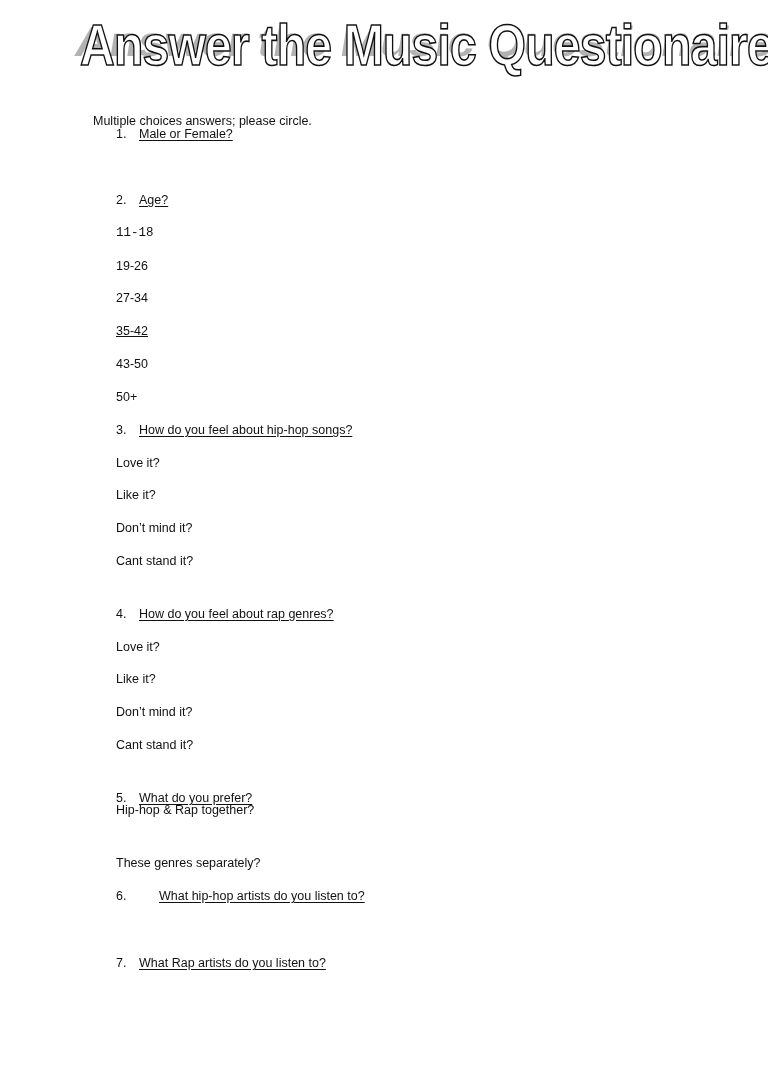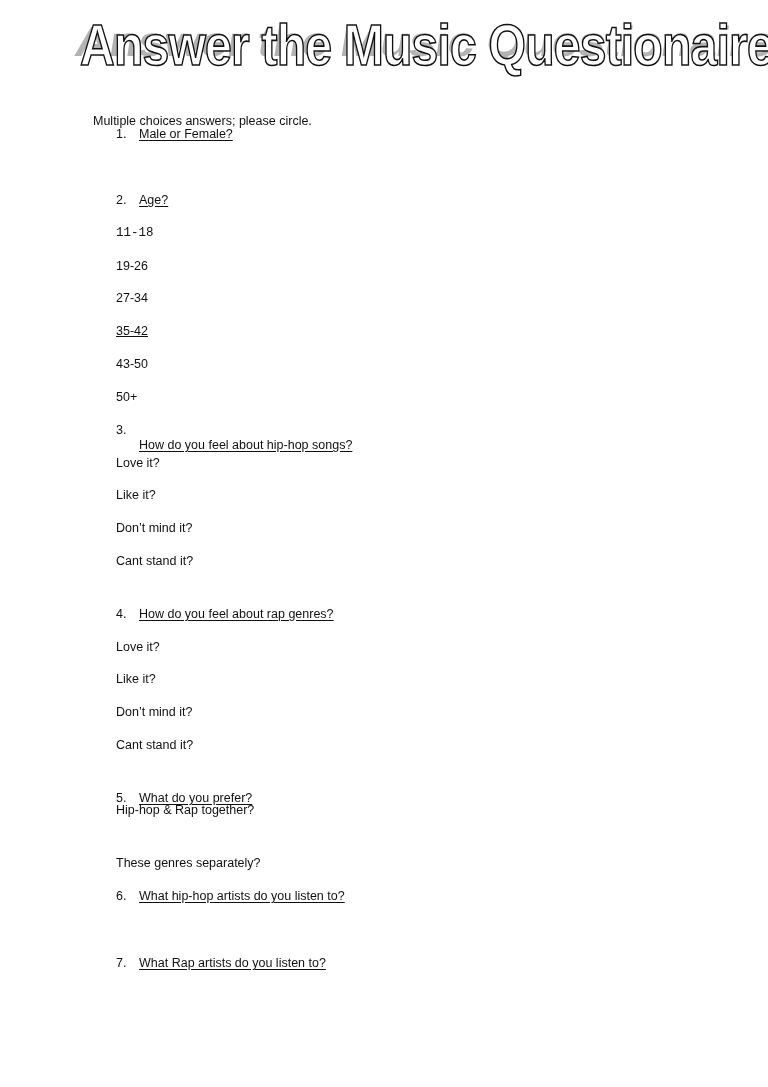--- a/index.html
+++ b/index.html
@@ -83,35 +83,35 @@
 <div class="line q-num" style="top:192px;">2.</div>
 <div class="line q-text" style="top:192px;">Age?</div>
 <div class="line option" style="top:225px;font-family:Liberation Mono, monospace;">11-18</div>
 <div class="line option" style="top:258px;">19-26</div>
 <div class="line option" style="top:290px;">27-34</div>
 <div class="line option" style="top:323px;text-decoration:underline;">35-42</div>
 <div class="line option" style="top:356px;">43-50</div>
 <div class="line option" style="top:389px;">50+</div>
 
 <div class="line q-num" style="top:422px;">3.</div>
-<div class="line q-text" style="top:422px;margin-top:15px;">How do you feel about hip-hop songs?</div>
+<div class="line q-text" style="top:422px;">How do you feel about hip-hop songs?</div>
 <div class="line option" style="top:455px;">Love it?</div>
 <div class="line option" style="top:487px;">Like it?</div>
 <div class="line option" style="top:520px;">Don’t mind it?</div>
 <div class="line option" style="top:553px;">Cant stand it?</div>
 
 <div class="line q-num" style="top:606px;">4.</div>
 <div class="line q-text" style="top:606px;">How do you feel about rap genres?</div>
 <div class="line option" style="top:639px;">Love it?</div>
 <div class="line option" style="top:671px;">Like it?</div>
 <div class="line option" style="top:704px;">Don’t mind it?</div>
 <div class="line option" style="top:737px;">Cant stand it?</div>
 
 <div class="line q-num" style="top:790px;">5.</div>
 <div class="line q-text" style="top:790px;">What do you prefer?</div>
 <div class="line option" style="top:802px;">Hip-hop &amp; Rap together?</div>
 <div class="line option" style="top:855px;">These genres separately?</div>
 
 <div class="line q-num" style="top:888px;">6.</div>
-<div class="line q-text" style="top:888px;">What hip-hop artists do you listen to?</div>
+<div class="line q-text" style="top:888px;margin-left:20px;">What hip-hop artists do you listen to?</div>
 
 <div class="line q-num" style="top:955px;">7.</div>
 <div class="line q-text" style="top:955px;">What Rap artists do you listen to?</div>
 
 </body></html>

